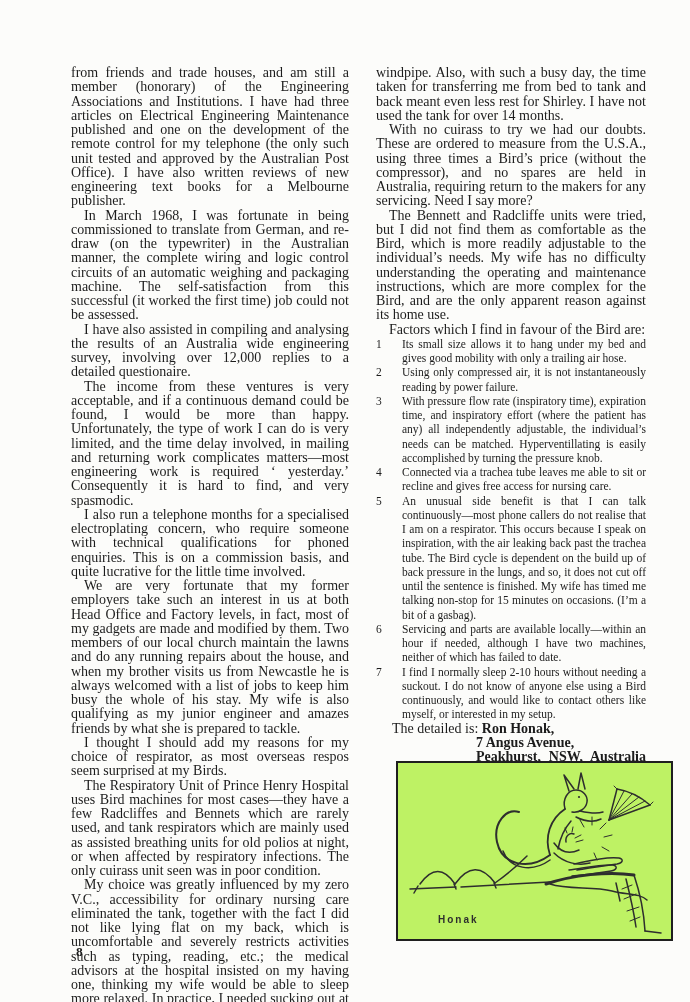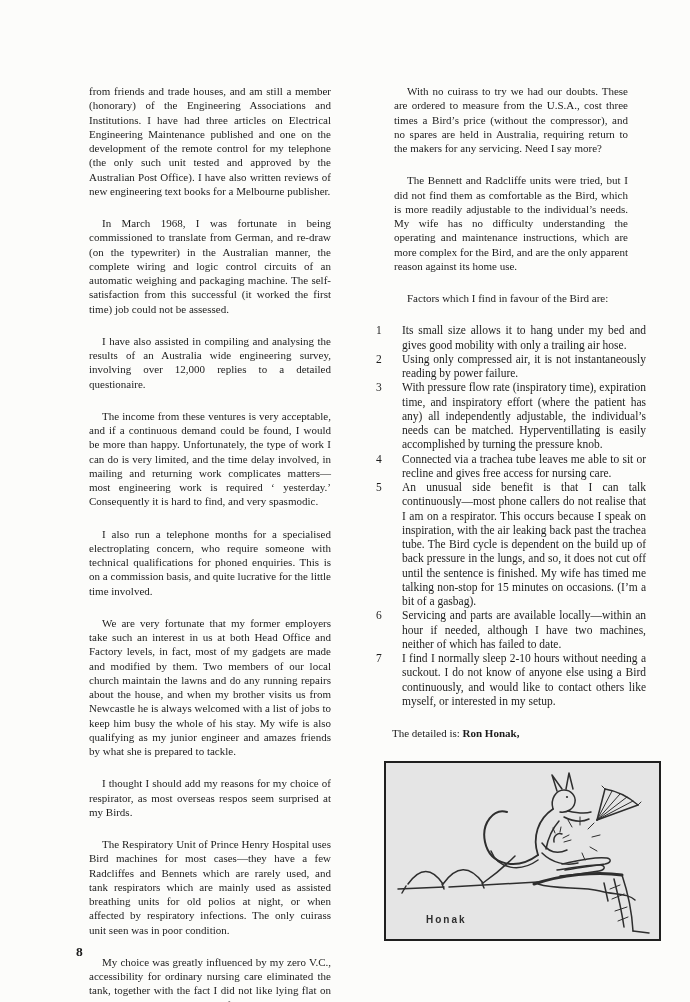--- a/index.html
+++ b/index.html
@@ -4,35 +4,35 @@
 <style>
   html,body { margin:0; padding:0; background:#f4f4f2; }
   .page {
     position:relative; width:690px; height:1002px;
     background:#fcfcfa; overflow:hidden;
     font-family:"Liberation Serif", serif; color:#1c1c1c;
   }
   .col { position:absolute; top:66px; }
   .col-left  { left:71px;  width:278px; }
   .col-right { left:376px; width:270px; }
-  .col p { margin:18px; font-size:11px; line-height:14.25px; text-align:justify; }
+  .col p { margin:0; font-size:14px; line-height:14.25px; text-align:justify; }
   .indent { text-indent:13px; }
   .li { display:flex; font-size:11.5px; line-height:14.25px; }
   .li .num { flex:0 0 16px; }
   .li .txt { flex:1; text-align:justify;margin-left:10px; }
   .addr-first { text-align:left; margin-left:16px !important; }
   .addr-first .bold, .addr-line { font-weight:bold; }
   .addr-line { text-align:center; margin-left:100px !important; }
   .page-num {
     position:absolute; left:76px; top:944px;
     font-size:13.5px; font-weight:bold; color:#1c1c1c;
   }
   .figure-box {
-    position:absolute; left:384px; top:761px; width:273px; height:176px;
-    border:2px solid #1f1f1f; background:#e5e5e5; box-sizing:content-box;text-align:right;
+    position:absolute; left:396px; top:761px; width:273px; height:176px;
+    border:2px solid #1f1f1f; background:#bef264; box-sizing:content-box;text-align:right;
   }
   .figure-box svg { display:block; width:100%; height:100%; }
 </style>
 </head>
 <body>
 
 <div class="page">
 
   <div class="col col-left">
     <p>from friends and trade houses, and am still a member (honorary) of the Engineering Associations and Institutions.  I have had three articles on Electrical Engineering Maintenance published and one on the development of the remote control for my telephone (the only such unit tested and approved by the Australian Post Office).  I have also written reviews of new engineering text books for a Melbourne publisher.</p>
@@ -40,21 +40,22 @@
     <p class="indent">I have also assisted in compiling and analysing the results of an Australia wide engineering survey, involving over 12,000 replies to a detailed questionaire.</p>
     <p class="indent">The income from these ventures is very acceptable, and if a continuous demand could be found, I would be more than happy.  Unfortunately, the type of work I can do is very limited, and the time delay involved, in mailing and returning work complicates matters—most engineering work is required ‘ yesterday.’ Consequently it is hard to find, and very spasmodic.</p>
     <p class="indent">I also run a telephone months for a specialised electroplating concern, who require someone with technical qualifications for phoned enquiries. This is on a commission basis, and quite lucrative for the little time involved.</p>
     <p class="indent">We are very fortunate that my former employers take such an interest in us at both Head Office and Factory levels, in fact, most of my gadgets are made and modified by them.  Two members of our local church maintain the lawns and do any running repairs about the house, and when my brother visits us from Newcastle he is always welcomed with a list of jobs to keep him busy the whole of his stay.  My wife is also qualifying as my junior engineer and amazes friends by what she is prepared to tackle.</p>
     <p class="indent">I thought I should add my reasons for my choice of respirator, as most overseas respos seem surprised at my Birds.</p>
     <p class="indent">The Respiratory Unit of Prince Henry Hospital uses Bird machines for most cases—they have a few Radcliffes and Bennets which are rarely used, and tank respirators which are mainly used as assisted breathing units for old polios at night, or when affected by respiratory infections.  The only cuirass unit seen was in poor condition.</p>
     <p class="indent">My choice was greatly influenced by my zero V.C., accessibility for ordinary nursing care eliminated the tank, together with the fact I did not like lying flat on my back, which is uncomfortable and severely restricts activities such as typing, reading, etc.; the medical advisors at the hospital insisted on my having one, thinking my wife would be able to sleep more relaxed.  In practice, I needed sucking out at about 2 hourly intervals due to the horizontal position and the trachea tube partially blocking my</p>
   </div>
 
   <div class="col col-right">
-    <p class="indent">With no cuirass to try we had our doubts.  These are ordered to measure from the U.S.A., cost three times a Bird’s price (without the compressor), and no spares are held in Australia, requiring return to the makers for any servicing.  Need I say more?</p>
+    <p>windpipe.  Also, with such a busy day, the time taken for transferring me from bed to tank and back meant even less rest for Shirley.  I have not used the tank for over 14 months.</p>
+    <p class="indent">With no cuirass to try we had our doubts.  These are ordered to measure from the U.S.A., using three times a Bird’s price (without the compressor), and no spares are held in Australia, requiring return to the makers for any servicing.  Need I say more?</p>
     <p class="indent">The Bennett and Radcliffe units were tried, but I did not find them as comfortable as the Bird, which is more readily adjustable to the individual’s needs. My wife has no difficulty understanding the operating and maintenance instructions, which are more complex for the Bird, and are the only apparent reason against its home use.</p>
     <p class="indent">Factors which I find in favour of the Bird are:</p>
 
     <div>
       <div class="li">
         <span class="num">1</span>
         <span class="txt">Its small size allows it to hang under my bed and gives good mobility with only a trailing air hose.</span>
       </div>
       <div class="li">
         <span class="num">2</span>

